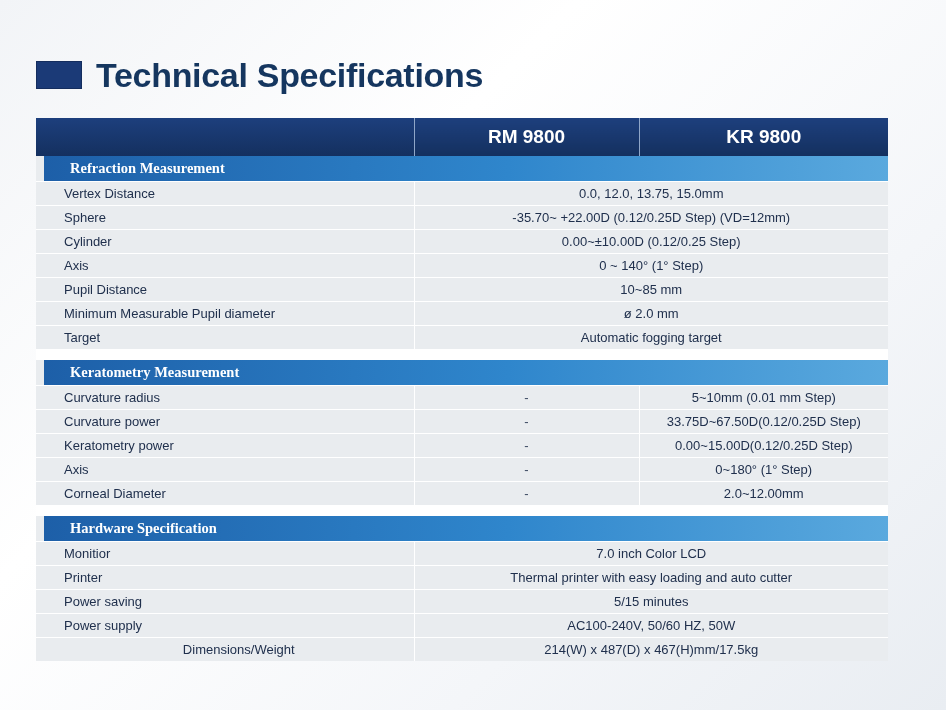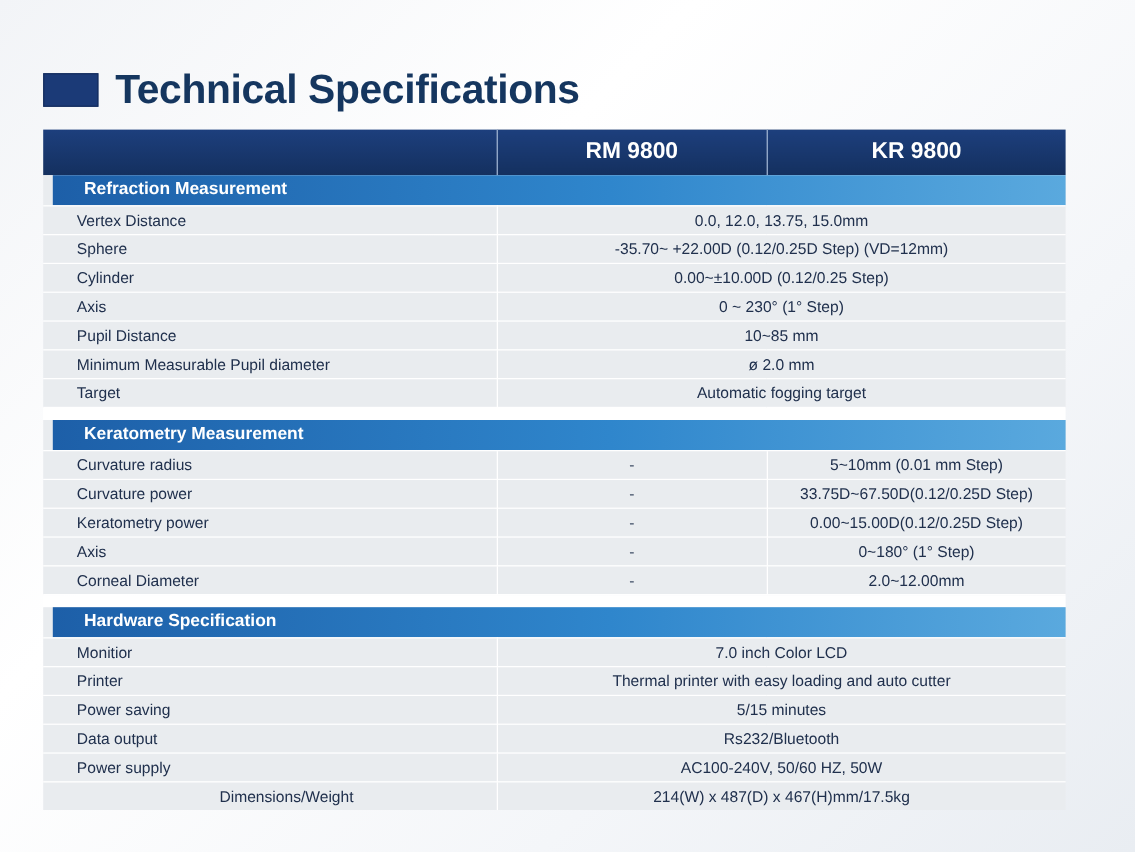--- a/index.html
+++ b/index.html
@@ -43,21 +43,21 @@
     font-weight: bold;
     color: #15365f;
     letter-spacing: -0.3px;
     line-height: 1;
   }
 
   
   .spec-table {
     position: absolute;
     left: 36px;
-    top: 108px;
+    top: 118px;
     width: 852px;
     border-collapse: collapse;
     table-layout: fixed;
   }
 
   .spec-table col.c-label { width: 378px; }
   .spec-table col.c-rm    { width: 225px; }
   .spec-table col.c-kr    { width: 249px; }
 
   thead th {
@@ -82,20 +82,21 @@
   .section-bar {
     background: linear-gradient(90deg, #1d5fa8 0%, #2f86cc 55%, #5aa9de 100%);
     color: #ffffff;
     font-size: 14.5px;
     font-weight: bold;
     height: 25px;
     line-height: 25px;
     padding-left: 26px;
     margin-left: 8px;
     margin-right: 0;
+    font-family: Liberation Serif, serif;
   }
   tr.spacer-row td {
     height: 10px;
     background: #ffffff;
     padding: 0;
     border: none;
   }
 
   tbody td {
     font-size: 13px;
@@ -158,21 +159,21 @@
         <tr>
           <td class="label">Sphere</td>
           <td class="val-span" colspan="2">-35.70~ +22.00D (0.12/0.25D Step) (VD=12mm)</td>
         </tr>
         <tr>
           <td class="label">Cylinder</td>
           <td class="val-span" colspan="2">0.00~±10.00D (0.12/0.25 Step)</td>
         </tr>
         <tr>
           <td class="label">Axis</td>
-          <td class="val-span" colspan="2">0 ~ 230° (1°  Step)</td>
+          <td class="val-span" colspan="2">0 ~ 140° (1°  Step)</td>
         </tr>
         <tr>
           <td class="label">Pupil Distance</td>
           <td class="val-span" colspan="2">10~85 mm</td>
         </tr>
         <tr>
           <td class="label">Minimum Measurable Pupil diameter</td>
           <td class="val-span" colspan="2">ø 2.0 mm</td>
         </tr>
         <tr>
@@ -226,24 +227,20 @@
         </tr>
         <tr>
           <td class="label">Printer</td>
           <td class="val-span" colspan="2">Thermal printer with easy loading and auto cutter</td>
         </tr>
         <tr>
           <td class="label">Power saving</td>
           <td class="val-span" colspan="2">5/15 minutes</td>
         </tr>
         <tr>
-          <td class="label">Data output</td>
-          <td class="val-span" colspan="2">Rs232/Bluetooth</td>
-        </tr>
-        <tr>
           <td class="label">Power supply</td>
           <td class="val-span" colspan="2">AC100-240V, 50/60 HZ, 50W</td>
         </tr>
         <tr>
           <td class="label">Dimensions/Weight</td>
           <td class="val-span" colspan="2">214(W) x 487(D) x 467(H)mm/17.5kg</td>
         </tr>
       </tbody>
   </table>
 

